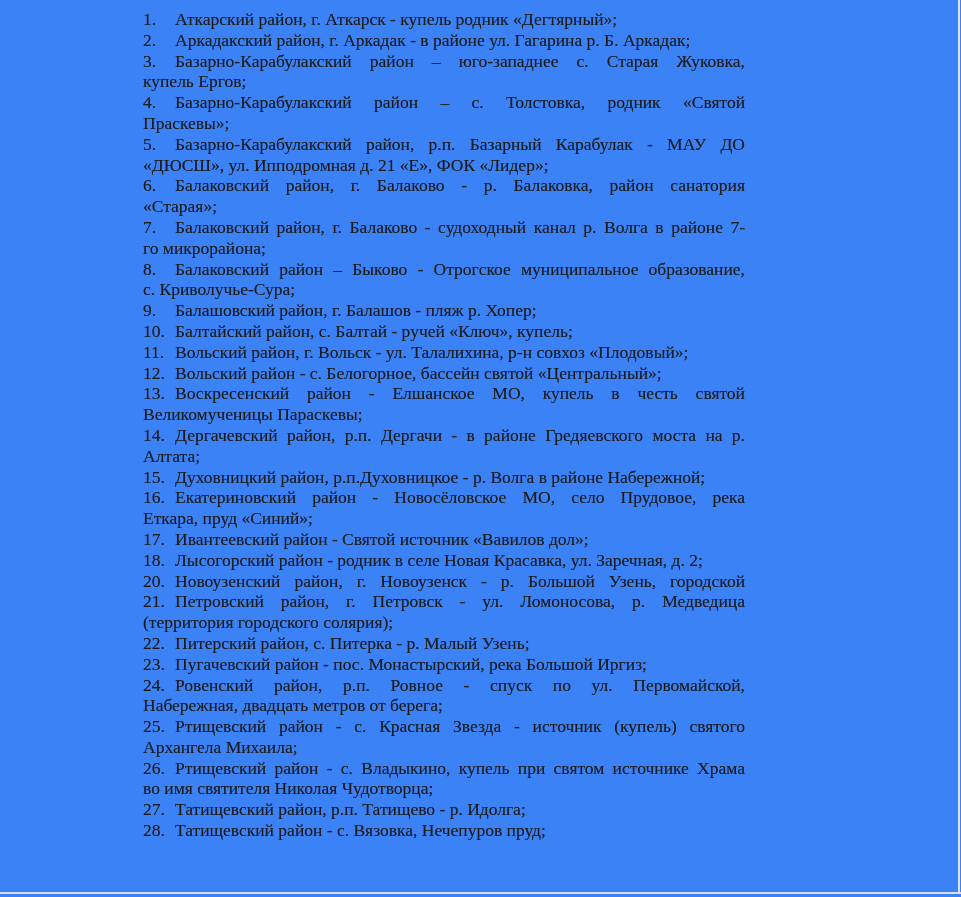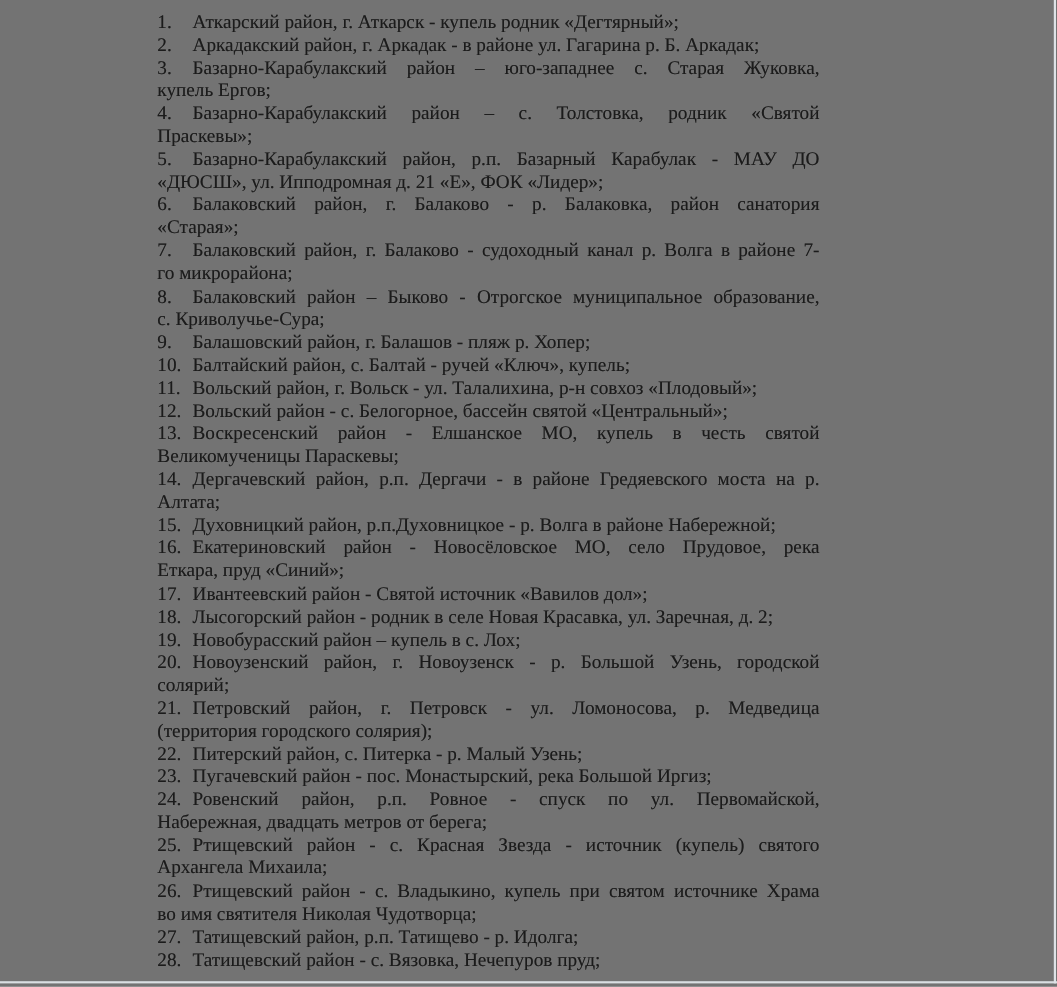--- a/index.html
+++ b/index.html
@@ -4,21 +4,21 @@
 <style>
   html, body { margin: 0; padding: 0; }
   body {
     width: 961px; height: 897px;
     background: #ffffff;
     overflow: hidden;
   }
   .page {
     position: relative;
     width: 961px; height: 897px;
-    background: #737373;
+    background: #3b82f6;
     font-family: "Liberation Serif", "DejaVu Serif", serif;
   }
   .doc {
     position: absolute;
     left: 143px; top: 9px;
     width: 602px;
     color: #1b1b1b;
     font-size: 17.5px;
     line-height: 20.8px;
     text-shadow: 0 0 0.4px rgba(27,27,27,0.45);
@@ -106,25 +106,21 @@
         <div class="line first justified"><span class="num">16.</span><span>Екатериновский район - Новосёловское МО, село Прудовое, река</span></div>
         <div class="line cont">Еткара, пруд «Синий»;</div>
       </div>
       <div class="item">
         <div class="line first"><span class="num">17.</span><span>Ивантеевский район - Святой источник «Вавилов дол»;</span></div>
       </div>
       <div class="item">
         <div class="line first"><span class="num">18.</span><span>Лысогорский район - родник в селе Новая Красавка, ул. Заречная, д. 2;</span></div>
       </div>
       <div class="item">
-        <div class="line first"><span class="num">19.</span><span>Новобурасский район – купель в с. Лох;</span></div>
-      </div>
-      <div class="item">
         <div class="line first justified"><span class="num">20.</span><span>Новоузенский район, г. Новоузенск - р. Большой Узень, городской</span></div>
-        <div class="line cont">солярий;</div>
       </div>
       <div class="item">
         <div class="line first justified"><span class="num">21.</span><span>Петровский район, г. Петровск - ул. Ломоносова, р. Медведица</span></div>
         <div class="line cont">(территория городского солярия);</div>
       </div>
       <div class="item">
         <div class="line first"><span class="num">22.</span><span>Питерский район, с. Питерка - р. Малый Узень;</span></div>
       </div>
       <div class="item">
         <div class="line first"><span class="num">23.</span><span>Пугачевский район - пос. Монастырский, река Большой Иргиз;</span></div>

